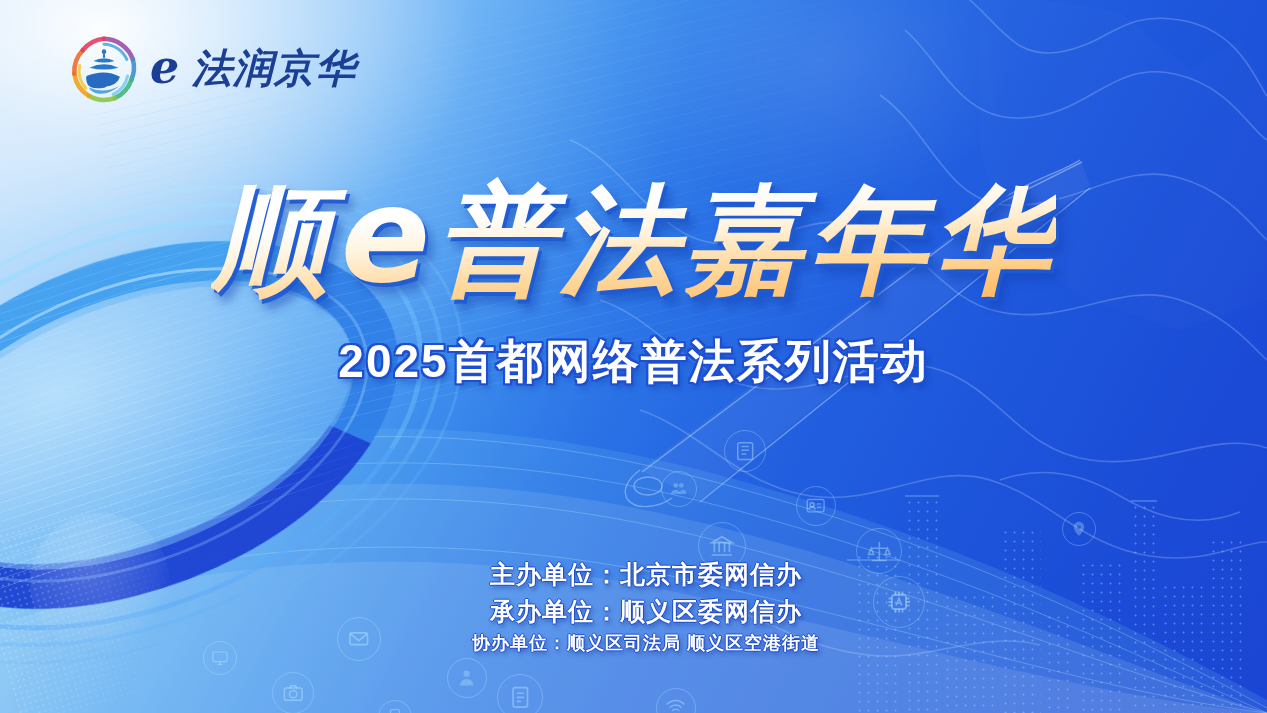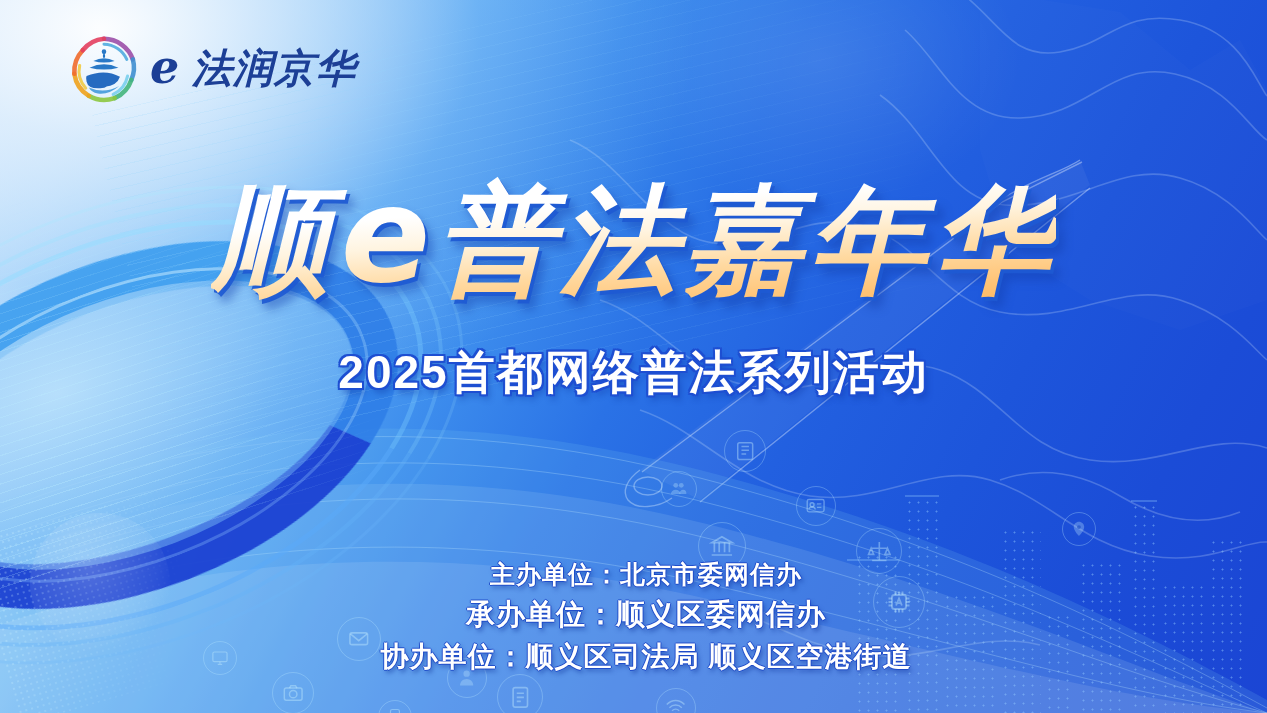--- a/index.html
+++ b/index.html
@@ -158,21 +158,21 @@
     font-family:"DejaVu Sans", sans-serif;
     font-size:132px;
     font-style:italic;
     font-weight:700;
     letter-spacing:0;
     padding:0 6px;
   }
 
   
   #subTitle {
-    position:absolute; left:0; right:0; top:342px;
+    position:absolute; left:0; right:0; top:331px;
     text-align:center;
     font-family:"Liberation Sans", sans-serif;
     font-size:46px;
     font-weight:700;
     letter-spacing:2px;
     color:#ffffff;
     white-space:nowrap;
     text-shadow:
       -2px 0 0 #1e4fd2, 2px 0 0 #1e4fd2, 0 -2px 0 #1e4fd2, 0 2px 0 #1e4fd2,
       -2px -2px 0 #1e4fd2, 2px -2px 0 #1e4fd2, -2px 2px 0 #1e4fd2, 2px 2px 0 #1e4fd2,
@@ -191,22 +191,22 @@
     color:#ffffff;
     letter-spacing:1px;
     line-height:1.48;
     white-space:nowrap;
     text-shadow:
       -1px 0 0 rgba(26,70,200,.85), 1px 0 0 rgba(26,70,200,.85),
       0 -1px 0 rgba(26,70,200,.85), 0 1px 0 rgba(26,70,200,.85),
       2px 3px 4px rgba(10,45,150,.5);
   }
   .orgLine.l1 { font-size:25px; }
-  .orgLine.l2 { font-size:29px; }
-  .orgLine.l3 { font-size:28px;text-align:center; }
+  .orgLine.l2 { font-size:25px; }
+  .orgLine.l3 { font-size:18px;text-align:center; }
 
   
   .blob { position:absolute; border-radius:50%; }
   #blob1 { left:30px; bottom:60px; width:140px; height:140px;
            background:radial-gradient(circle at 42% 38%, rgba(255,255,255,.22), rgba(255,255,255,.06) 58%, transparent 72%); }
   #blob2 { left:610px; top:-90px; width:420px; height:300px;
            background:radial-gradient(ellipse at 50% 50%, rgba(255,255,255,.10), transparent 68%); }
 </style>
 </head>
 <body>

